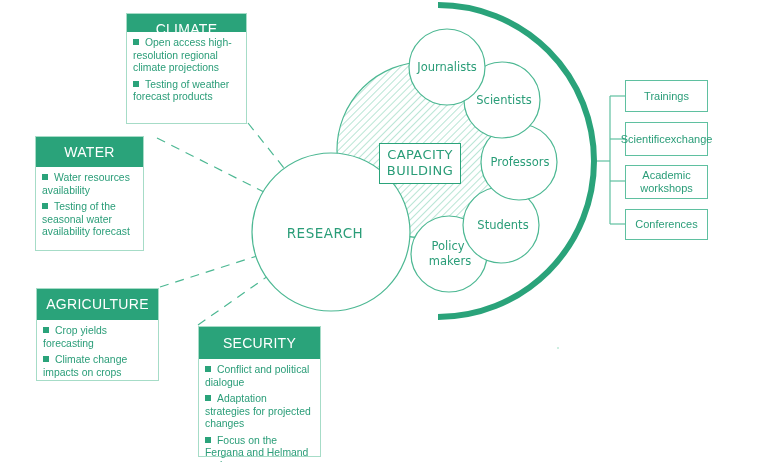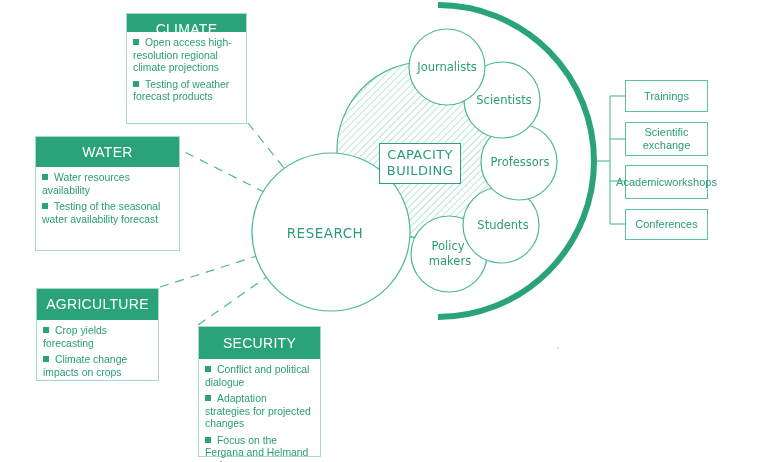--- a/index.html
+++ b/index.html
@@ -74,41 +74,41 @@
 </svg>
 
 <div class="cap" style="left:379px; top:143px; width:82px; height:41px;text-align:center;">
   <div>CAPACITY</div>
   <div>BUILDING</div>
 </div>
 
 <div class="tbox" style="left:625px; top:80px; width:83px; height:32px;">
   <span>Trainings</span>
 </div>
-<div class="tbox" style="left:625px; top:122px; width:83px; height:34px; flex-direction:column;">
+<div class="tbox" style="left:625px; top:122px; width:83px; height:34px; flex-direction:row;">
   <span>Scientific</span>
   <span>exchange</span>
 </div>
-<div class="tbox" style="left:625px; top:165px; width:83px; height:34px; ">
+<div class="tbox" style="left:625px; top:165px; width:83px; height:34px; flex-direction:column;">
   <span>Academic</span>
   <span>workshops</span>
 </div>
 <div class="tbox" style="left:625px; top:209px; width:83px; height:31px;">
   <span>Conferences</span>
 </div>
 
 <div class="box" style="left:126px; top:13px; width:121px; height:111px;">
   <div class="hdr" style="height:18px; line-height:30px;">CLIMATE</div>
   <ul>
     <li><span class="sq"></span><span>Open access high-resolution regional climate projections</span></li>
     <li><span class="sq"></span><span>Testing of weather forecast products</span></li>
   </ul>
 </div>
 
-<div class="box" style="left:35px; top:136px; width:145px; height:115px;">
+<div class="box" style="left:35px; top:136px; width:109px; height:115px;">
   <div class="hdr" style="height:30px; line-height:30px;">WATER</div>
   <ul>
     <li><span class="sq"></span><span>Water resources availability</span></li>
     <li><span class="sq"></span><span>Testing of the seasonal water availability forecast</span></li>
   </ul>
 </div>
 
 <div class="box" style="left:36px; top:288px; width:123px; height:93px;">
   <div class="hdr" style="height:31px; line-height:31px;">AGRICULTURE</div>
   <ul>

